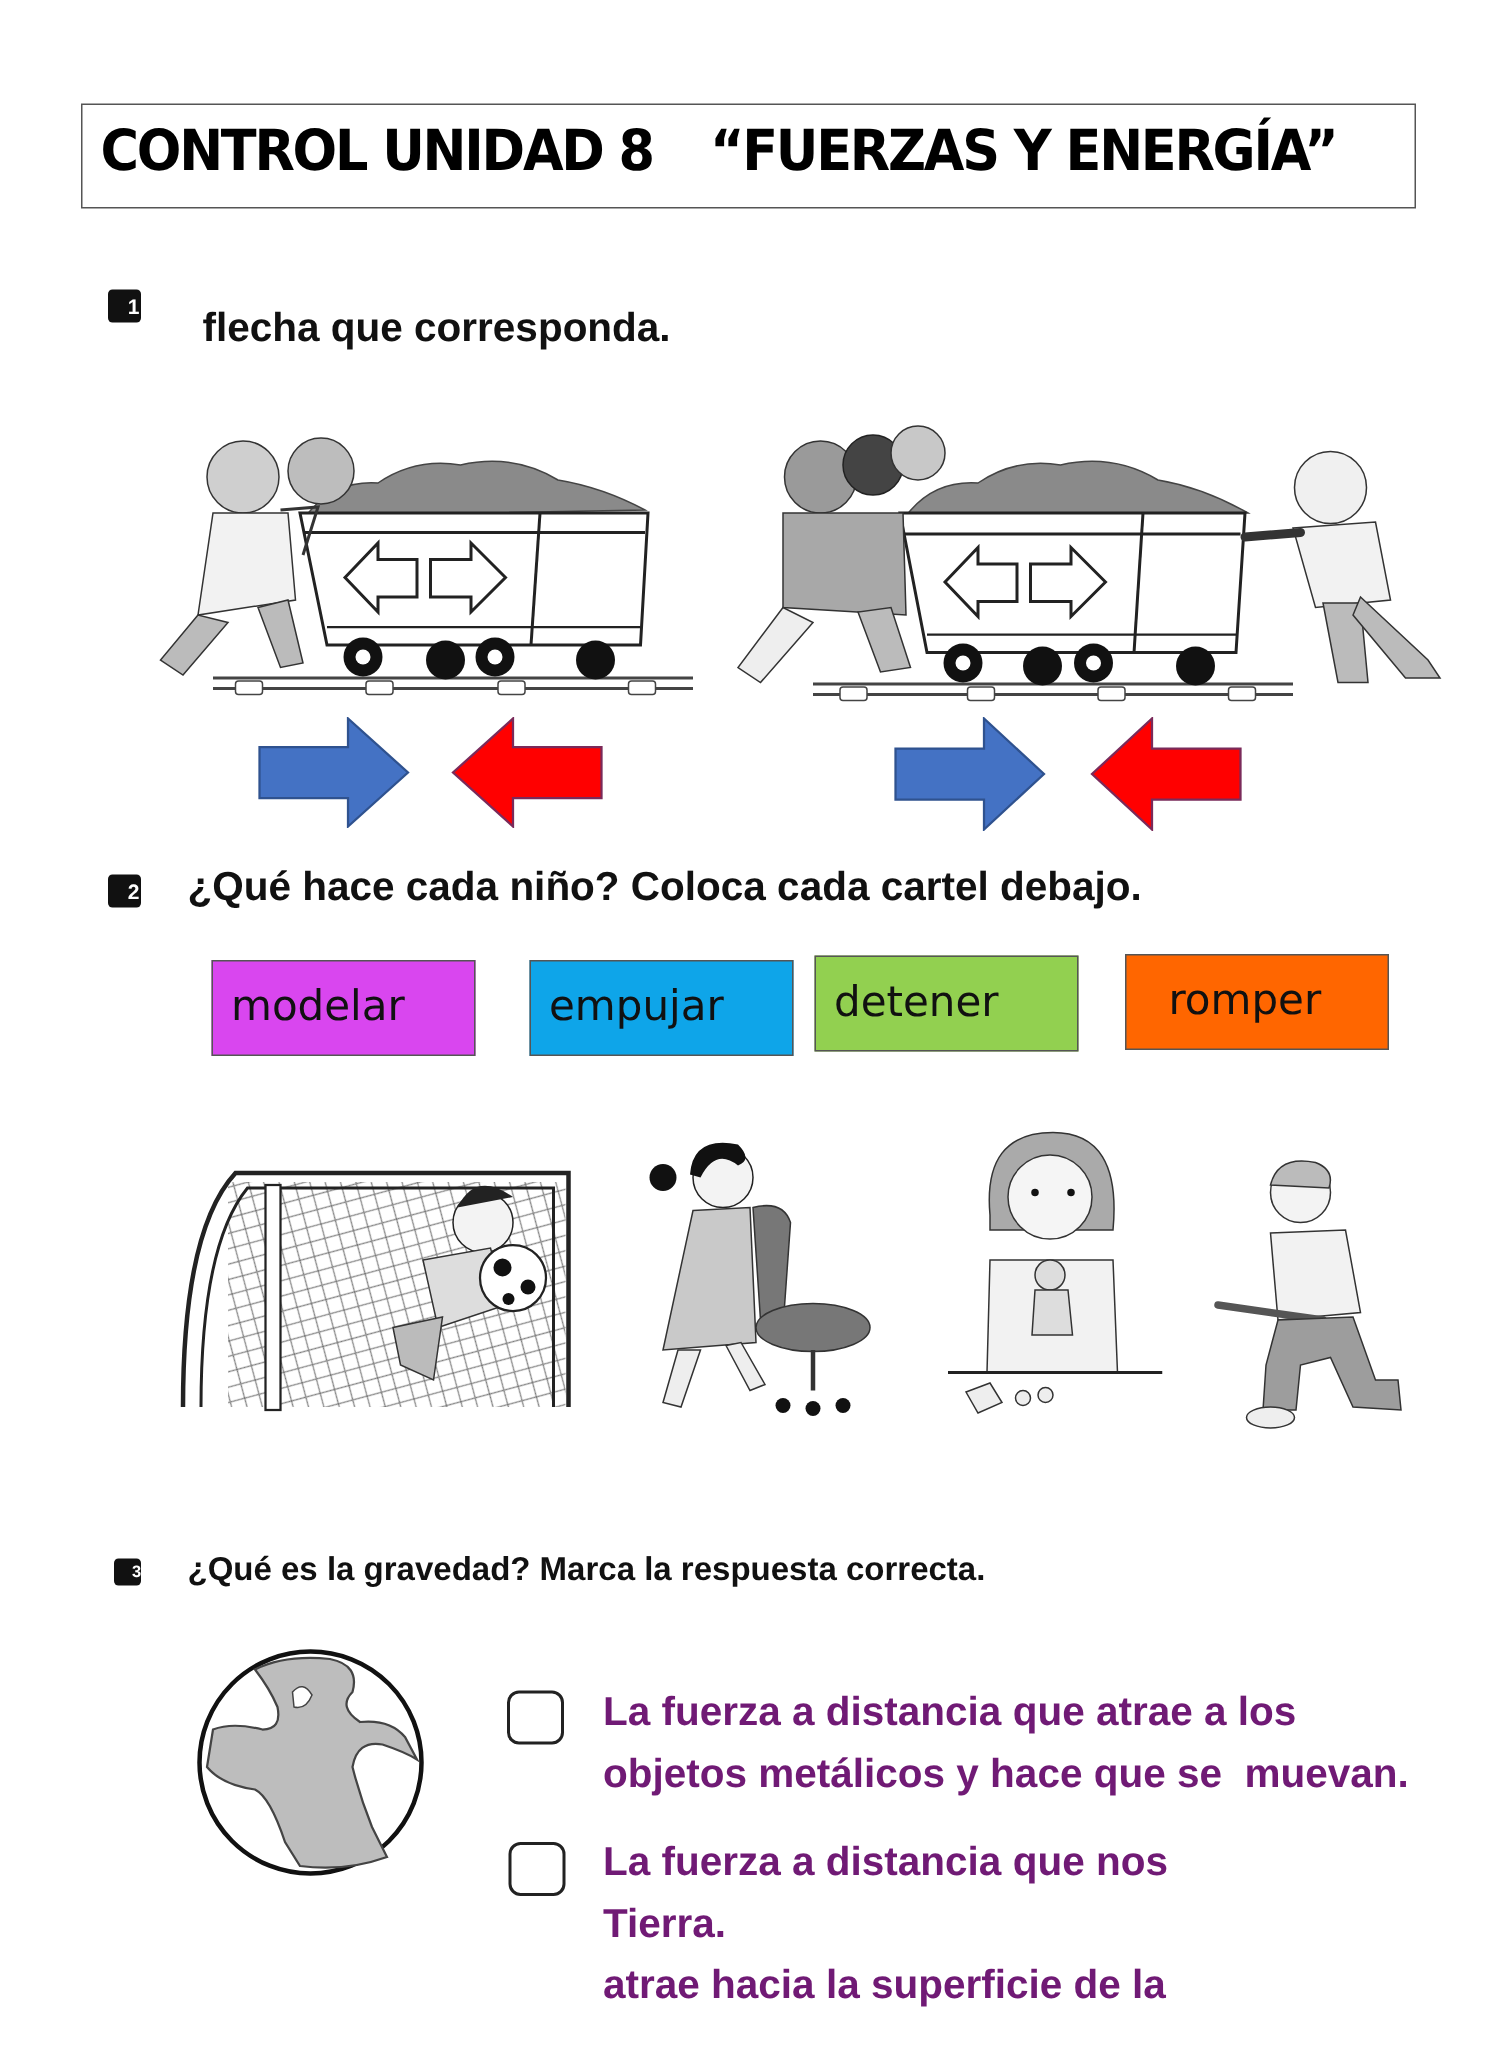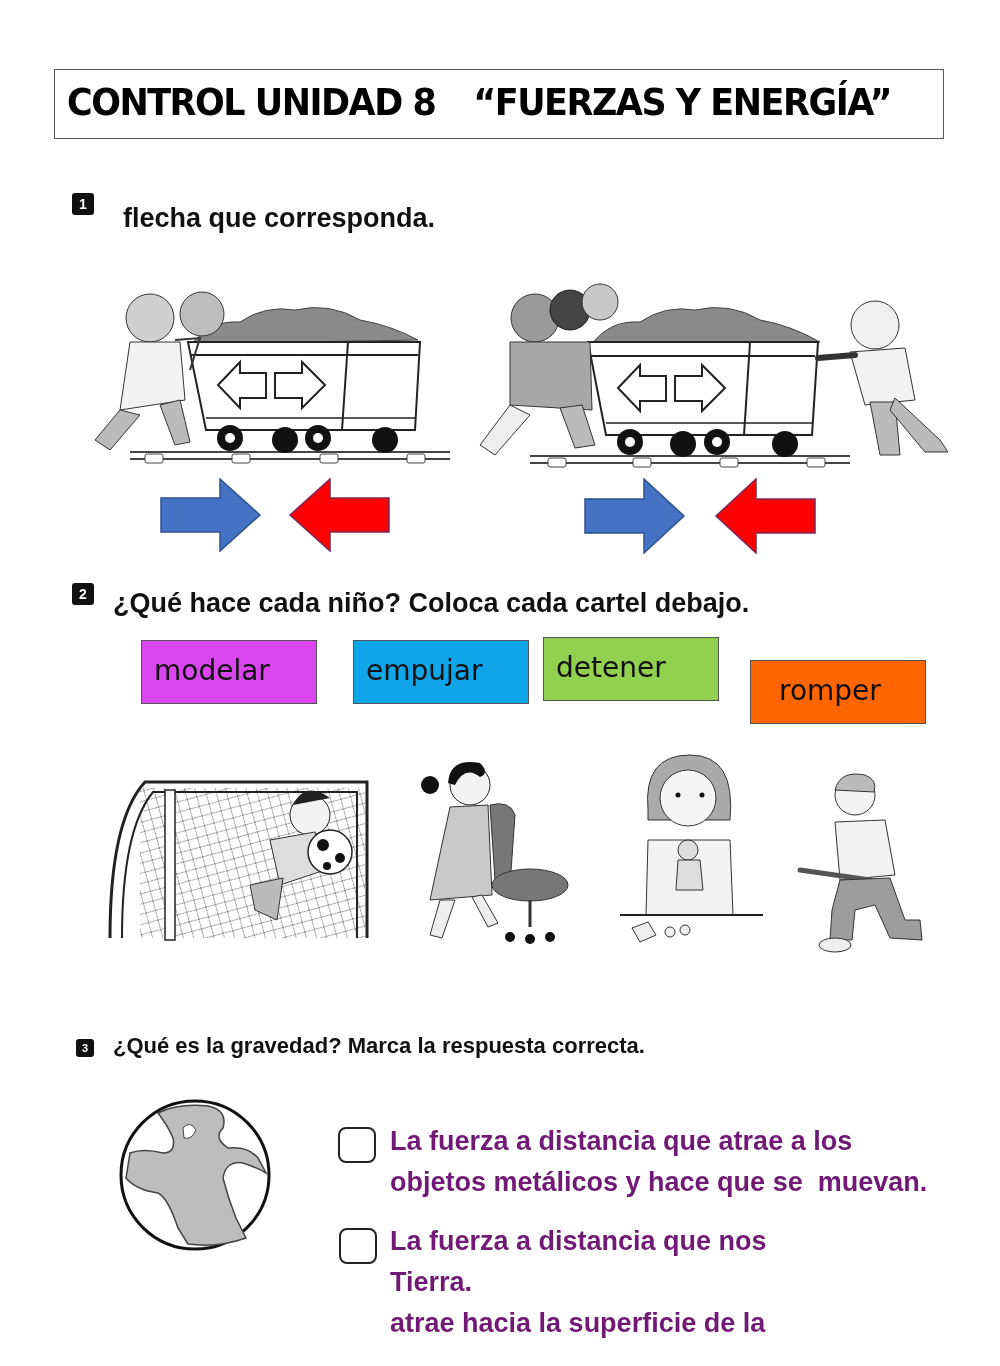--- a/index.html
+++ b/index.html
@@ -1,33 +1,33 @@
 <!DOCTYPE html>
 <html><head>
   <meta charset="utf-8">
   <style>
     * { box-sizing: border-box; margin: 0; padding: 0; }
     html, body { width: 1000px; height: 1366px; background: #ffffff; overflow: hidden; }
     body { position: relative; font-family: "Liberation Sans", sans-serif; color: #111; }
-    .abs { position: absolute; }
+    .abs { position: absolute; padding-left: 12px; }
 
     .title-box { left: 54px; top: 69px; width: 890px; height: 70px; border: 1.5px solid #555; }
     .title-text { position: absolute; left: 12px; top: 10px; font-family: "DejaVu Sans", sans-serif; font-weight: bold; font-size: 35px; letter-spacing: -1.5px; color: #000; white-space: nowrap; transform: scaleY(1.08); transform-origin: left top; }
     .title-gap { display: inline-block; width: 38px; }
 
     .num-badge { background: #111; color: #fff; font-weight: bold; border-radius: 3px; text-align: center; font-family: "Liberation Sans", sans-serif; }
 
     .q1-badge { left: 72px; top: 193px; width: 22px; height: 22px; font-size: 14px; line-height: 22px; }
     .q1-text { left: 123px; top: 198px; width: 820px; font-size: 27px; font-weight: bold; line-height: 40px; }
 
     .illus { border: none; }
     .arrow svg { display: block; }
 
     .q2-badge { left: 72px; top: 583px; width: 22px; height: 22px; font-size: 14px; line-height: 22px; }
-    .q2-text { left: 113px; top: 576px; font-size: 27px; font-weight: bold; white-space: nowrap; margin-top: 12px; }
+    .q2-text { left: 113px; top: 576px; font-size: 27px; font-weight: bold; white-space: nowrap; }
 
     .label-card { height: 64px; border: 1.5px solid #555; font-family: "DejaVu Sans", sans-serif; font-size: 28px; color: #111; padding-left: 12px; line-height: 60px; cursor: grab; }
 
     .q3-badge { left: 76px; top: 1039px; width: 18px; height: 18px; font-size: 11px; line-height: 18px; }
     .q3-text { left: 113px; top: 1033px; font-size: 22px; font-weight: bold; white-space: nowrap; }
 
     .checkbox { width: 38px; height: 36px; border: 2px solid #222; border-radius: 8px; background: #fff; cursor: pointer; }
     .answer { font-size: 27px; line-height: 41px; color: #701a75; font-weight: bold; }
   </style>
 </head>
@@ -138,21 +138,21 @@
       <path d="M101,21 L42,21 L42,1 L2,38 L42,75 L42,55 L101,55 Z" fill="#FF0000" stroke="#7a2a5a" stroke-width="1.5"></path>
     </svg>
 </div>
 
 <div class="abs num-badge q2-badge">2</div>
 <div class="abs q2-text">¿Qué hace cada niño? Coloca cada cartel debajo.</div>
 
 <div class="abs label-card" style="left:141px; top:640px; width:176px; background:#d946ef;">modelar</div>
 <div class="abs label-card" style="left:353px; top:640px; width:176px; background:#0ea5e9;">empujar</div>
 <div class="abs label-card" style="left:543px; top:637px; width:176px; background:#92D050;">detener</div>
-<div class="abs label-card" style="left:750px; top:636px; width:176px; background:#FF6600; padding-left:28px;margin-top:24px;">romper</div>
+<div class="abs label-card" style="left:750px; top:636px; width:176px; background:#FF6600; padding-left:28px;">romper</div>
 
 <div class="abs illus" style="left:105px; top:760px; width:265px; height:185px;">
   <svg width="265" height="185" viewBox="0 0 265 185">
     <defs>
       <pattern id="net" width="14" height="14" patternUnits="userSpaceOnUse" patternTransform="rotate(30)">
         <path d="M0,0 L14,14 M14,0 L0,14" stroke="#777" stroke-width="0.8"></path>
       </pattern>
     </defs>
     <rect x="35" y="28" width="225" height="150" fill="url(#net)"></rect>
     <path d="M5,178 Q5,60 40,22 L262,22 L262,178" fill="none" stroke="#222" stroke-width="3"></path>

